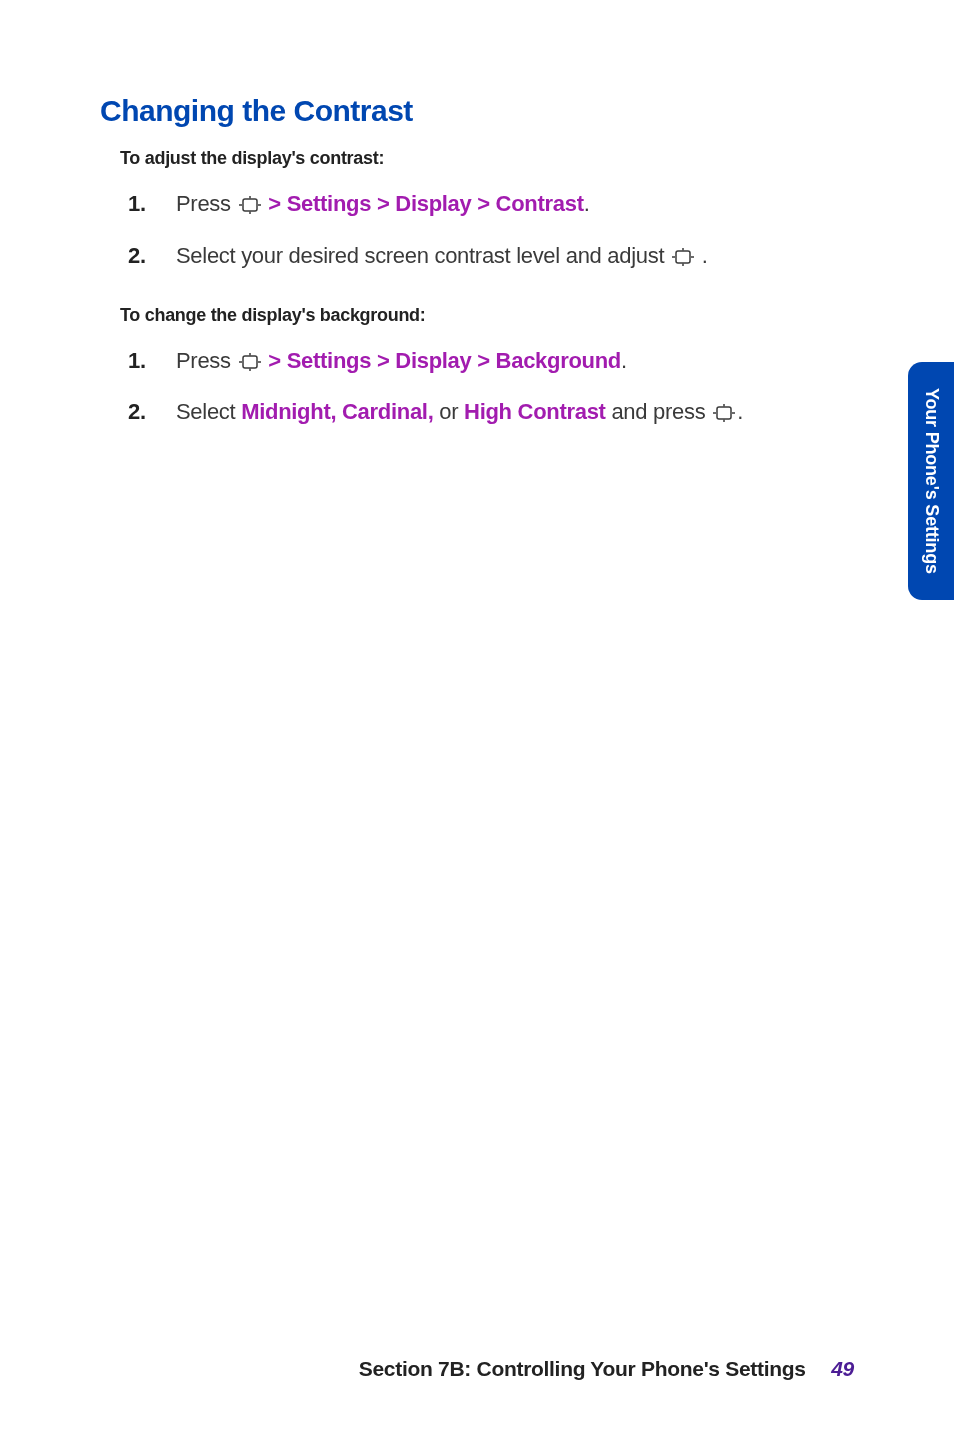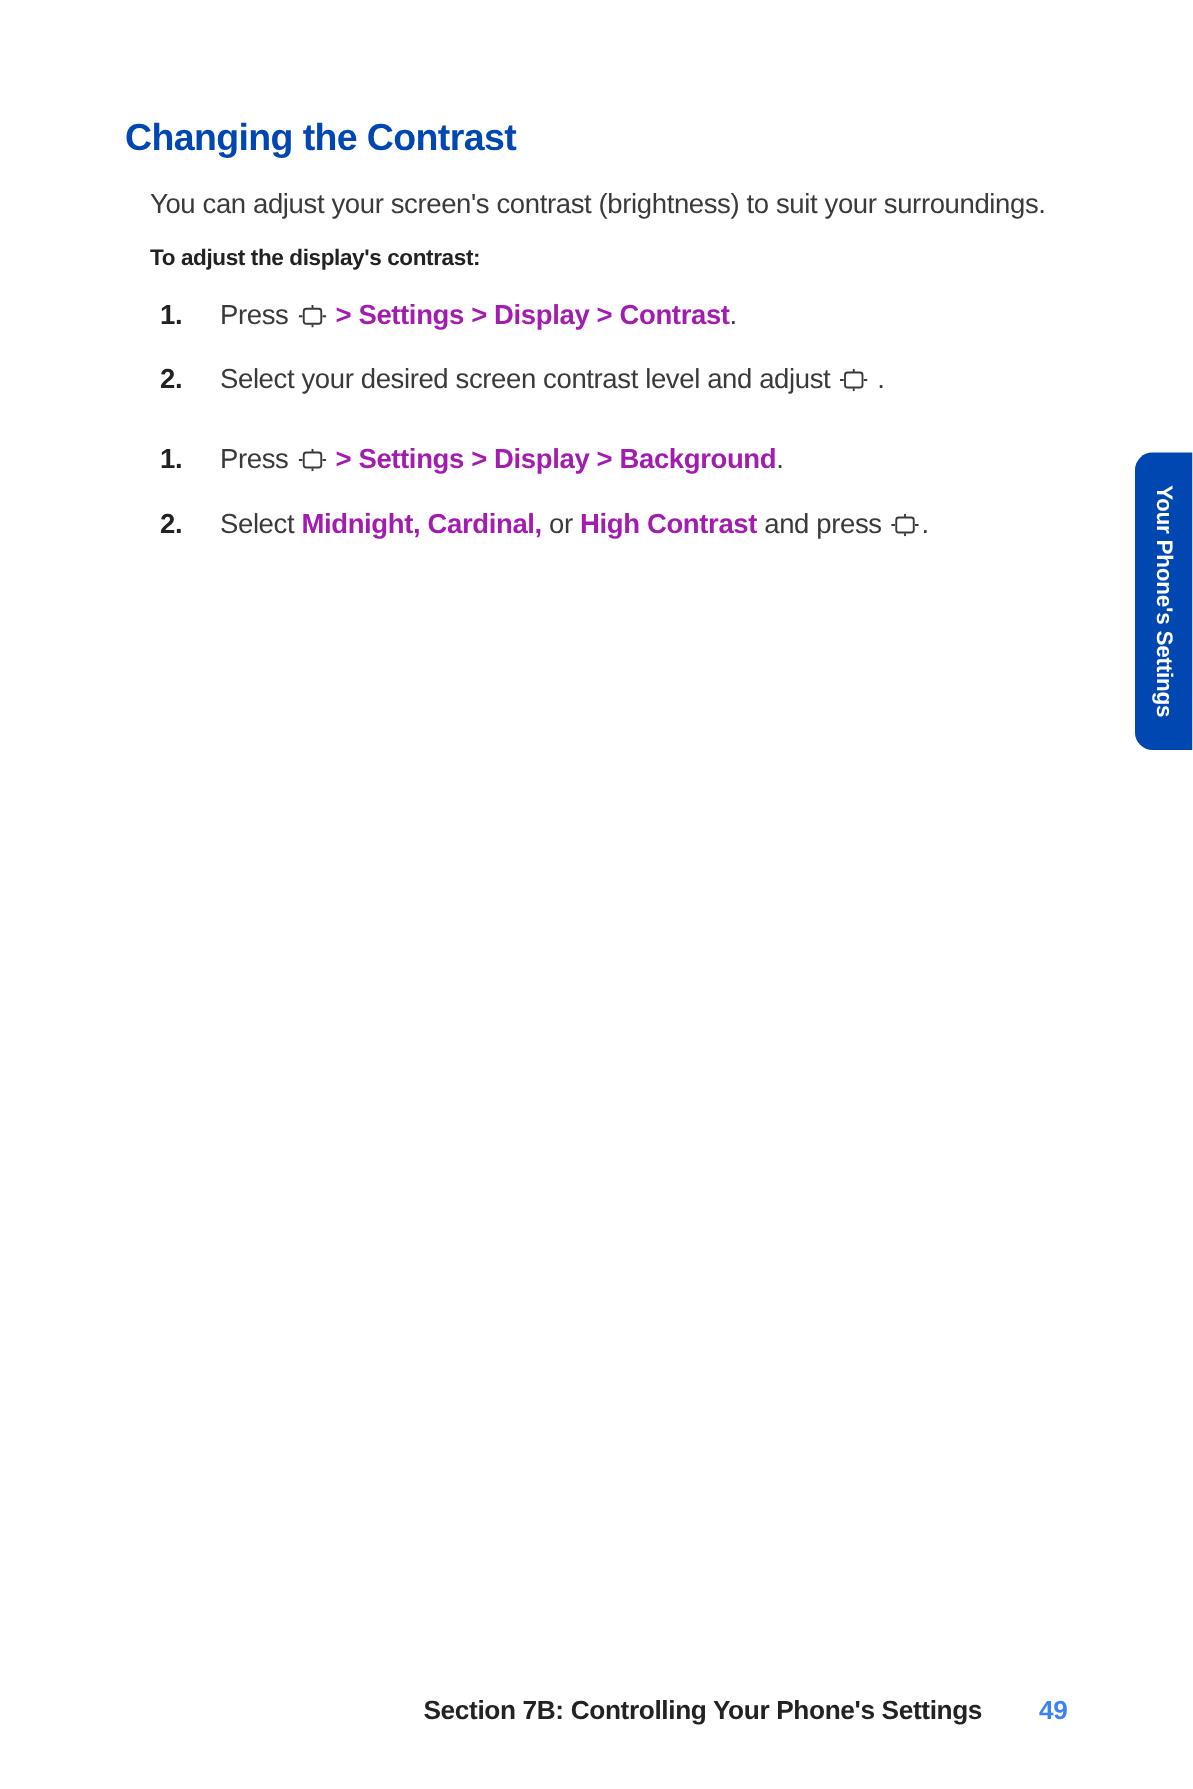--- a/index.html
+++ b/index.html
@@ -94,35 +94,35 @@
     .footer {
       position: absolute;
       bottom: 50px;
       right: 100px;
       font-size: 21px;
       color: #222;
       font-weight: bold;
       letter-spacing: -0.3px;
     }
     .page-num {
-      color: #3b82f6;
-      margin-left: 40px;
+      color: #4c1d95;
+      margin-left: 20px;
+      font-style: italic;
     }
     .section2 {
       margin-top: 28px;
     }
   </style>
 </head>
 <body>
 
 <div class="content">
 
   <div>
     <h2>Changing the Contrast</h2>
-    <p class="intro">You can adjust your screen's contrast (brightness) to suit your surroundings.</p>
     <p class="subhead">To adjust the display's contrast:</p>
     <ol>
       <li>
         <span class="num">1.</span>
         <span>Press </span><span class="ok-icon"><svg width="22" height="18" viewBox="0 0 22 18">
               <rect x="4" y="3" width="14" height="12" rx="2" fill="none" stroke="#3a3a3a" stroke-width="1.5"></rect>
               <line x1="0" y1="9" x2="3" y2="9" stroke="#3a3a3a" stroke-width="1.5"></line>
               <line x1="19" y1="9" x2="22" y2="9" stroke="#3a3a3a" stroke-width="1.5"></line>
               <line x1="11" y1="0" x2="11" y2="2.5" stroke="#3a3a3a" stroke-width="1.5"></line>
               <line x1="11" y1="15.5" x2="11" y2="18" stroke="#3a3a3a" stroke-width="1.5"></line>
@@ -135,20 +135,21 @@
               <line x1="0" y1="9" x2="3" y2="9" stroke="#3a3a3a" stroke-width="1.5"></line>
               <line x1="19" y1="9" x2="22" y2="9" stroke="#3a3a3a" stroke-width="1.5"></line>
               <line x1="11" y1="0" x2="11" y2="2.5" stroke="#3a3a3a" stroke-width="1.5"></line>
               <line x1="11" y1="15.5" x2="11" y2="18" stroke="#3a3a3a" stroke-width="1.5"></line>
             </svg></span><span> .</span>
       </li>
     </ol>
   </div>
 
   <div class="section2">
+    <p class="subhead">To change the display's background:</p>
     <ol>
       <li>
         <span class="num">1.</span>
         <span>Press </span><span class="ok-icon"><svg width="22" height="18" viewBox="0 0 22 18">
               <rect x="4" y="3" width="14" height="12" rx="2" fill="none" stroke="#3a3a3a" stroke-width="1.5"></rect>
               <line x1="0" y1="9" x2="3" y2="9" stroke="#3a3a3a" stroke-width="1.5"></line>
               <line x1="19" y1="9" x2="22" y2="9" stroke="#3a3a3a" stroke-width="1.5"></line>
               <line x1="11" y1="0" x2="11" y2="2.5" stroke="#3a3a3a" stroke-width="1.5"></line>
               <line x1="11" y1="15.5" x2="11" y2="18" stroke="#3a3a3a" stroke-width="1.5"></line>
             </svg></span><span class="bold"> &gt; Settings &gt; Display &gt; Background</span><span>.</span>

